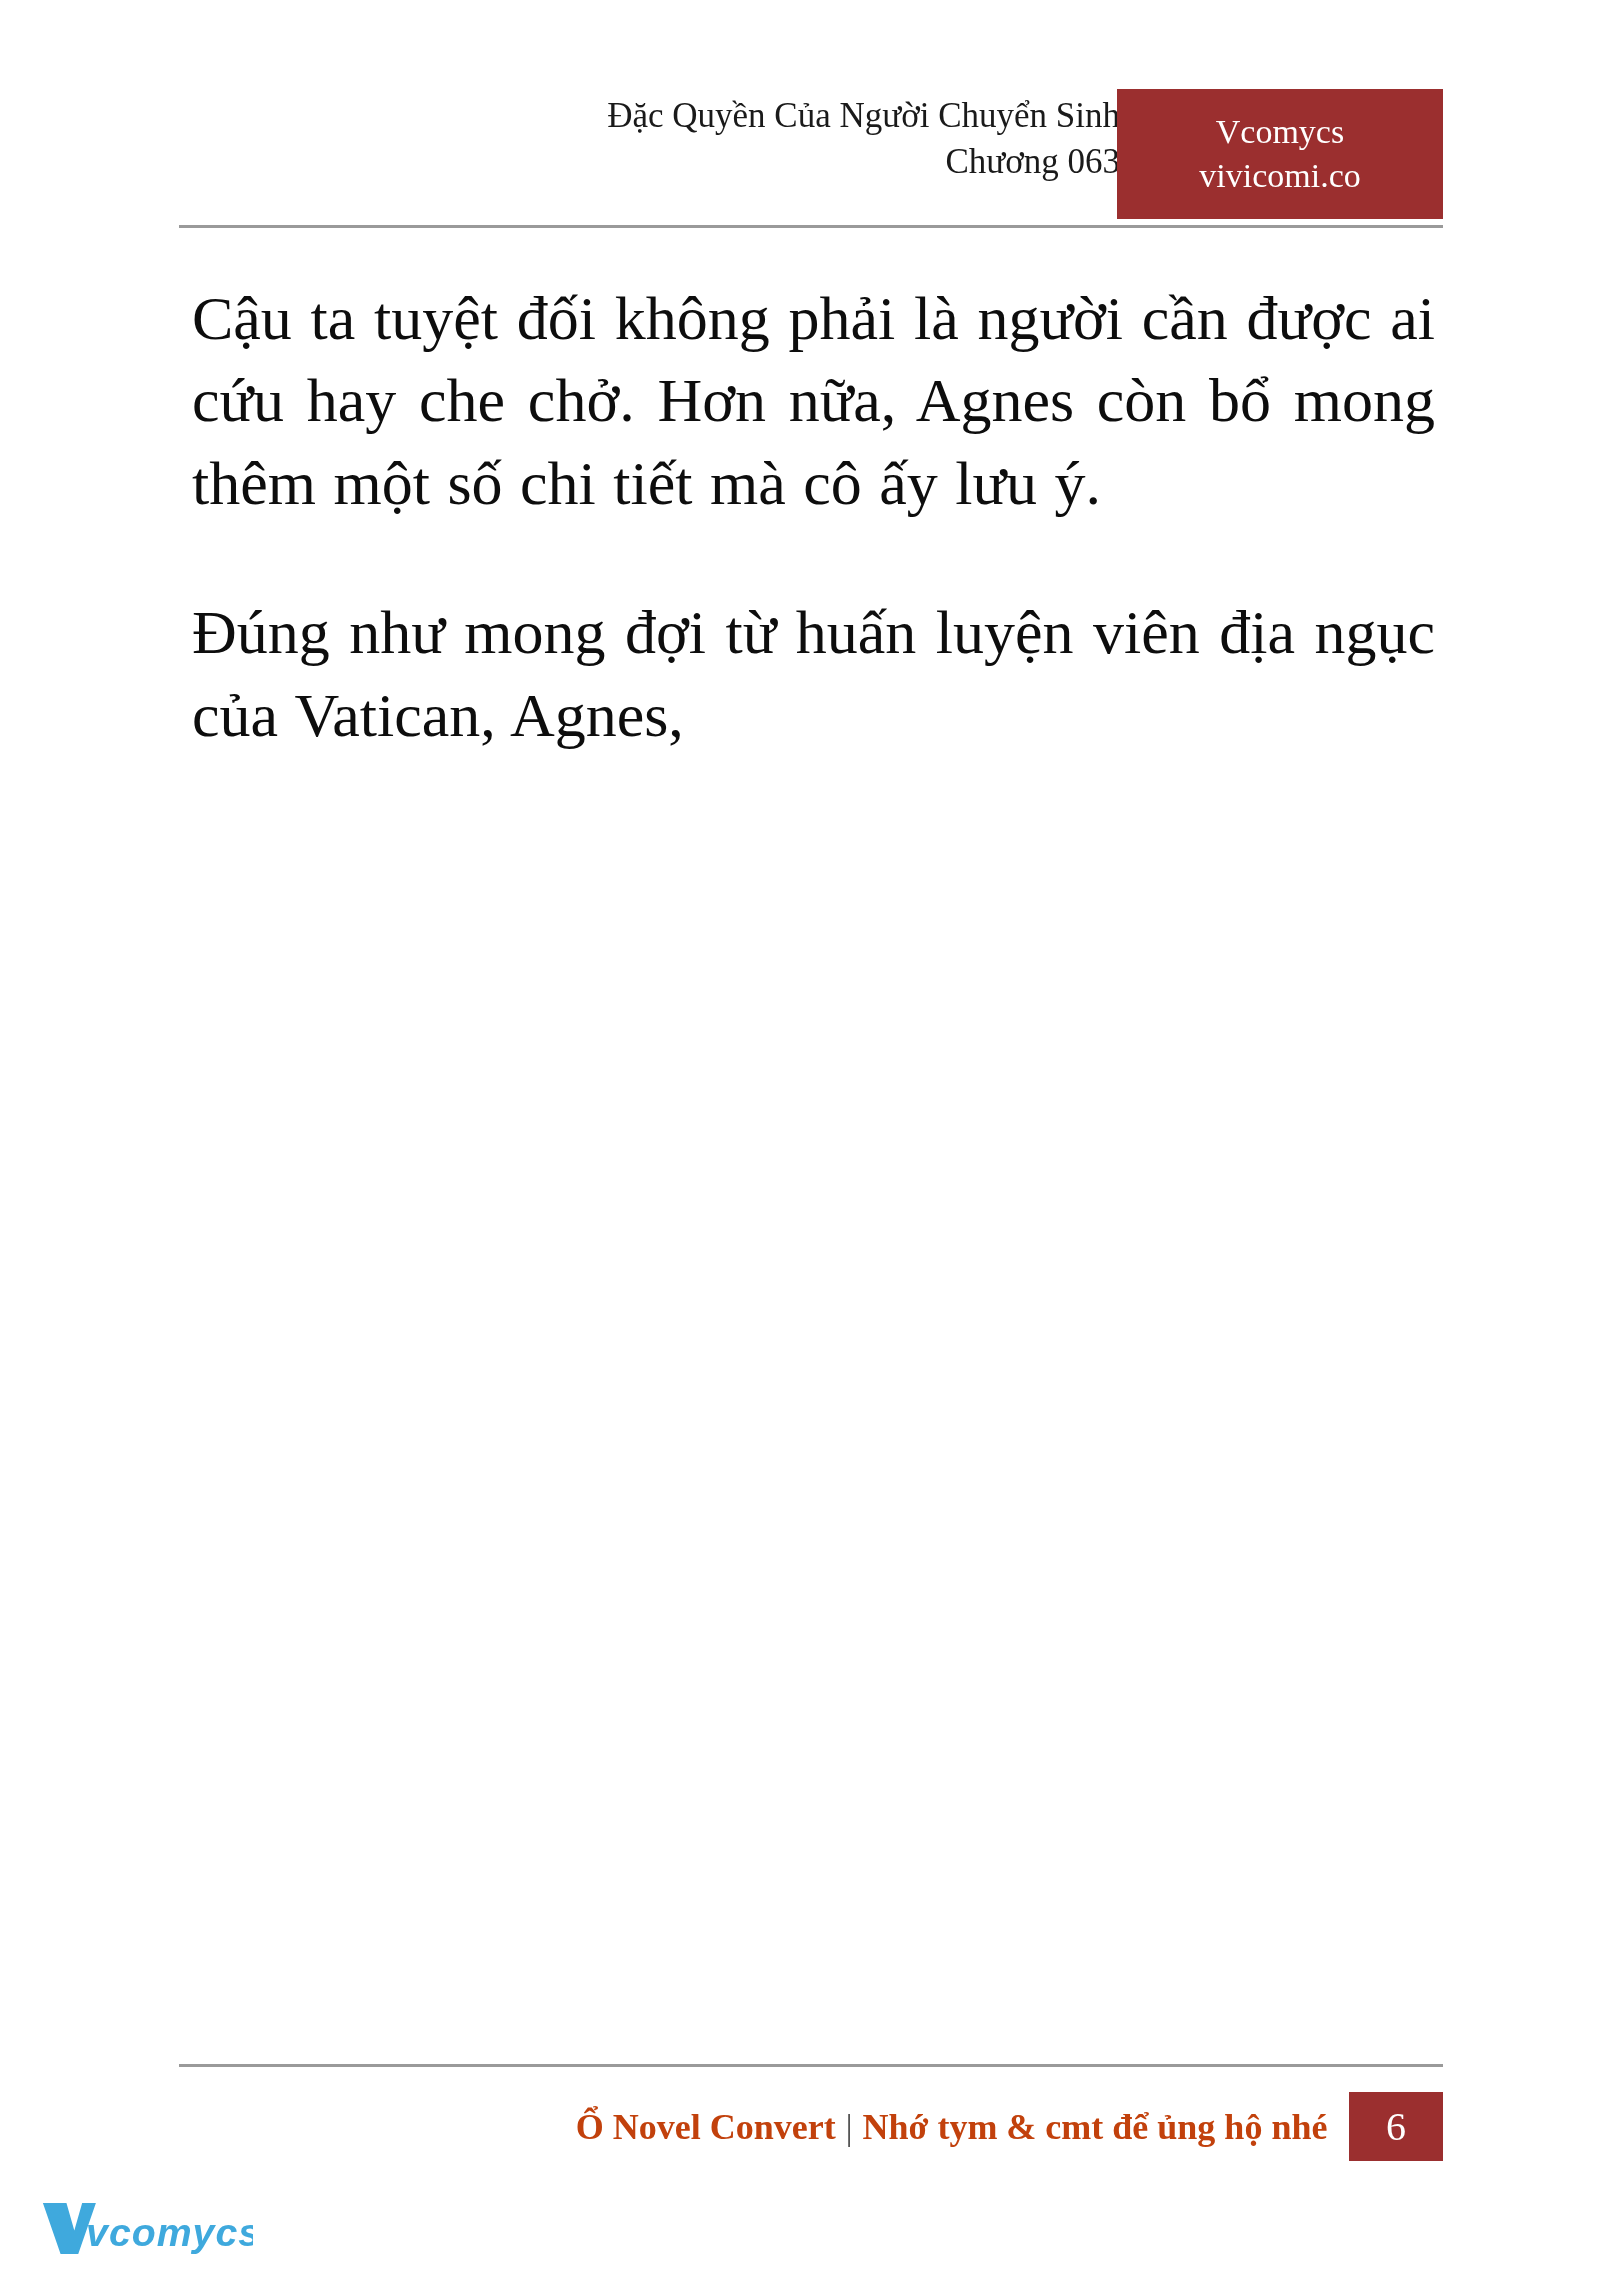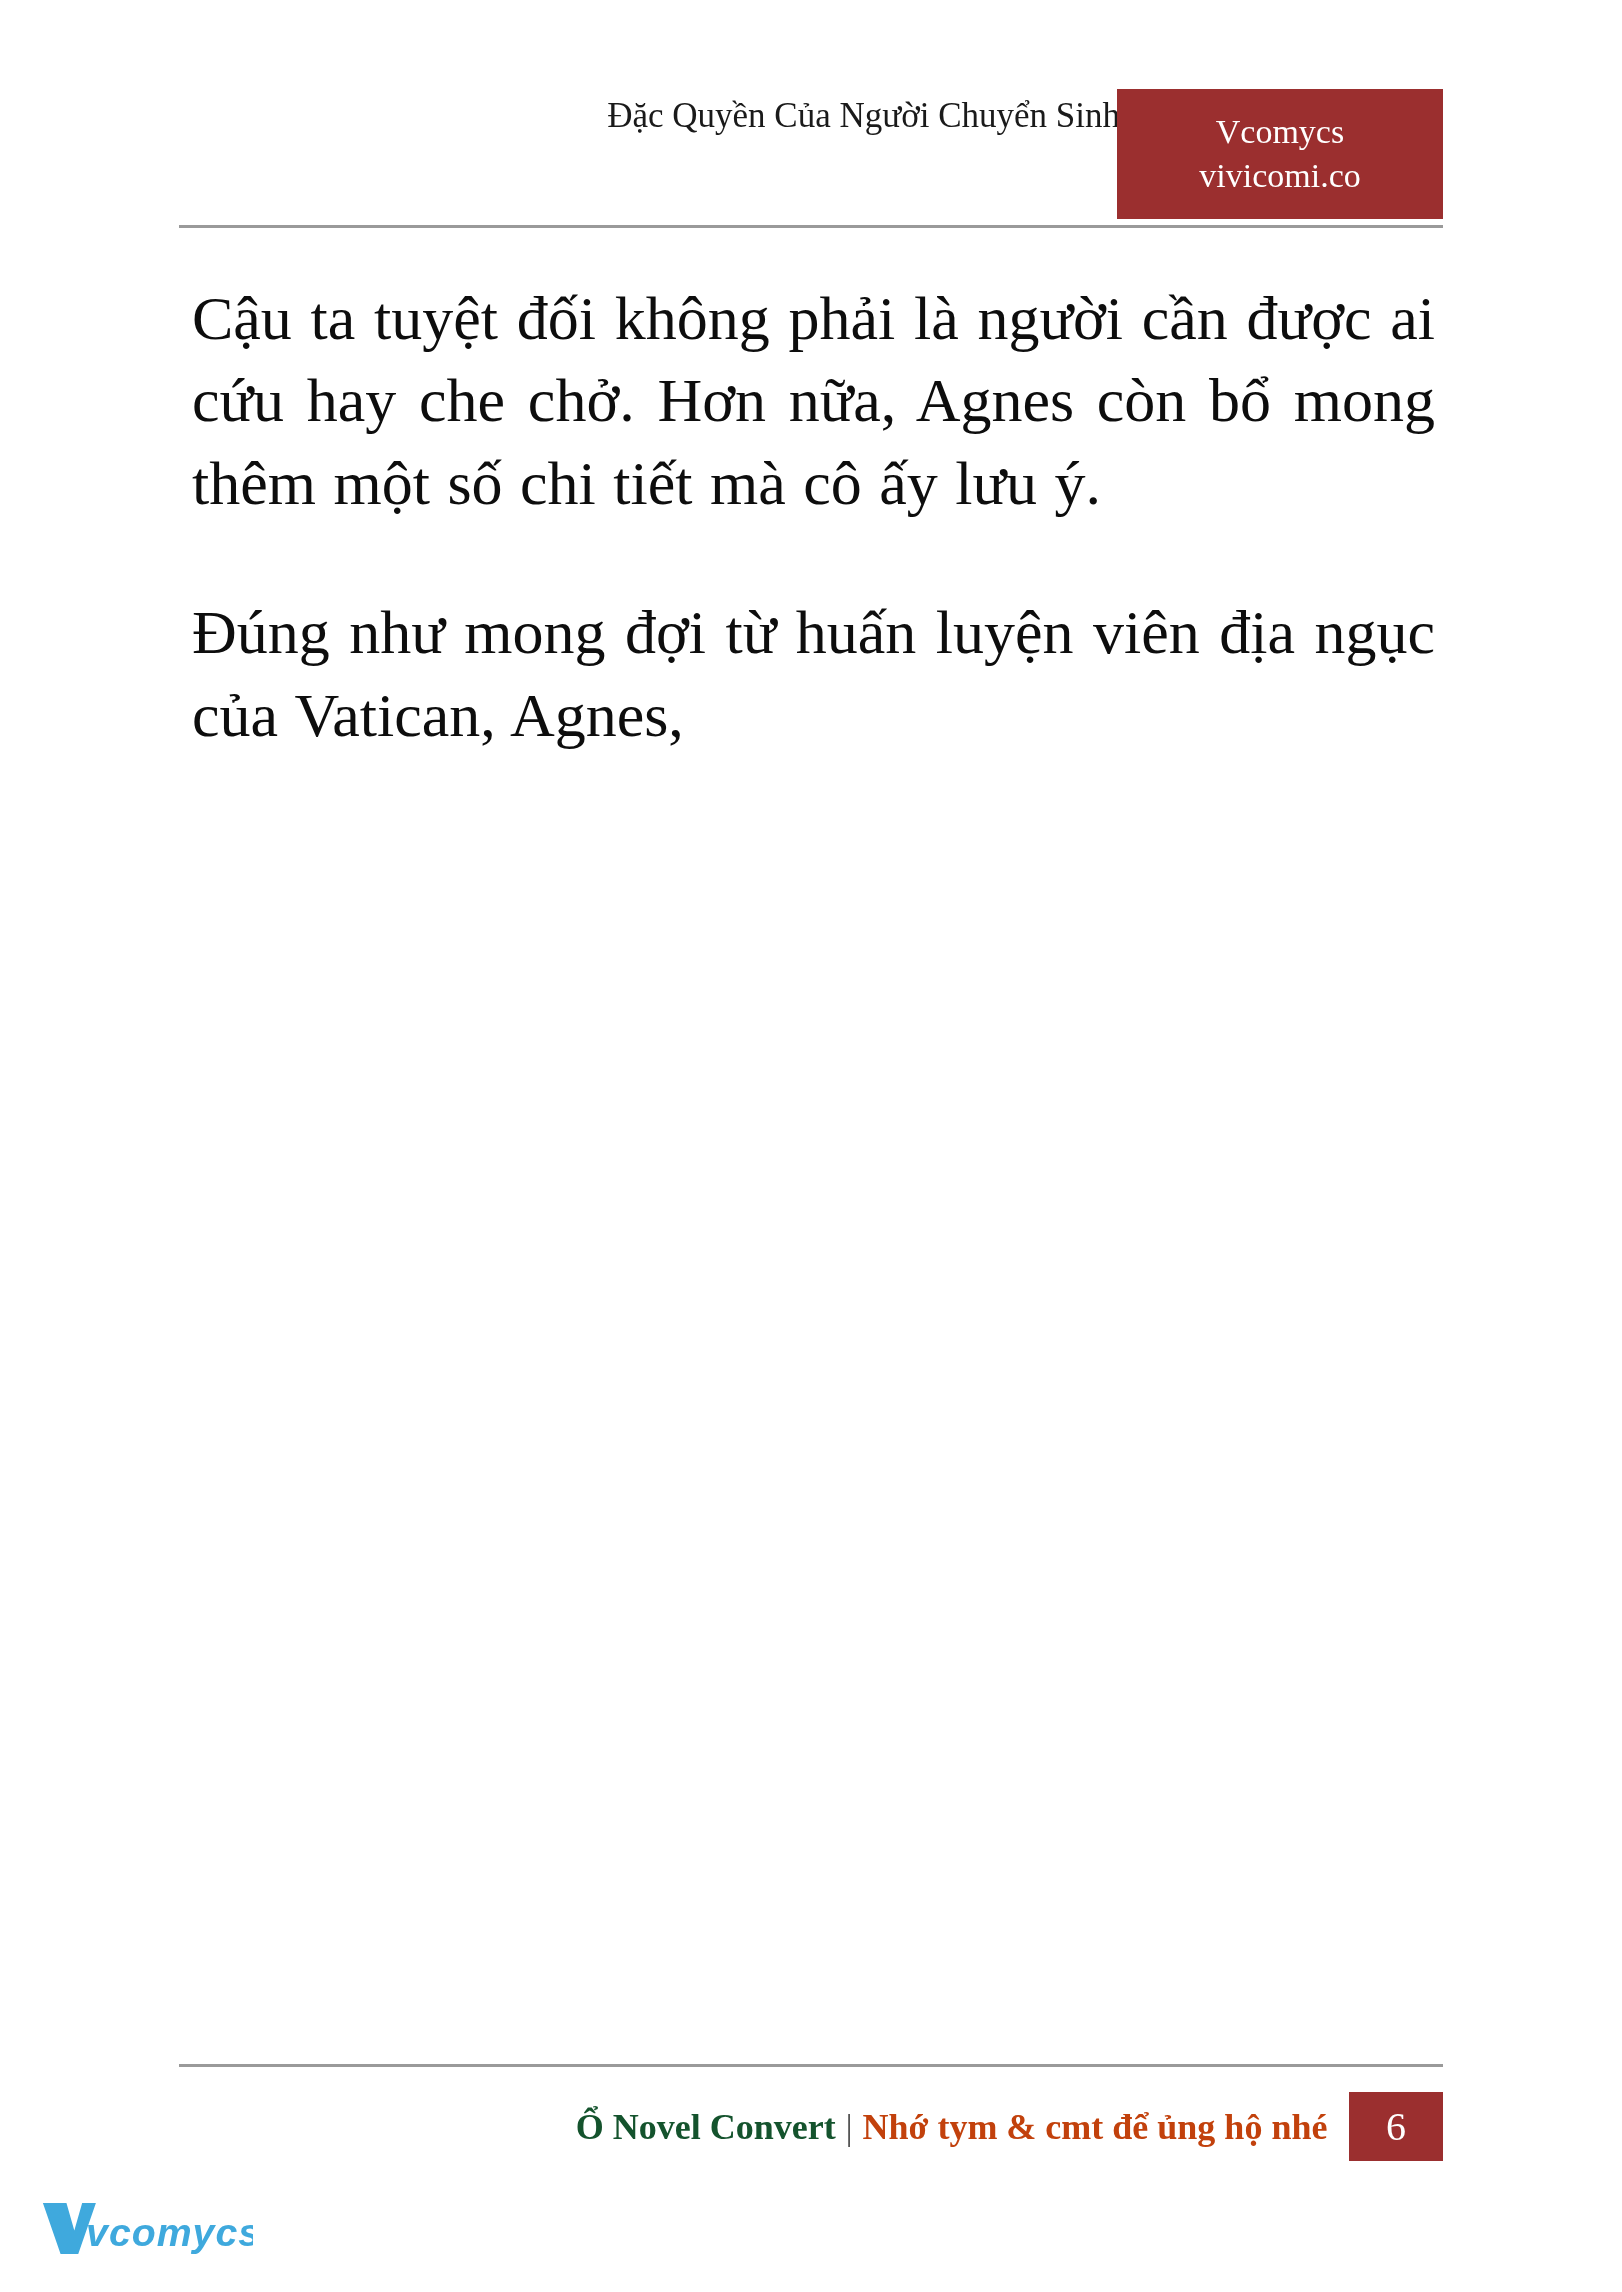--- a/index.html
+++ b/index.html
@@ -120,21 +120,21 @@
   .footer-text {
     display: flex;
     align-items: center;
     font-family: "Liberation Serif", serif;
     font-size: 36px;
     color: #1a1a1a;
     padding-right: 21.6px;
     white-space: nowrap;
   }
   .footer-text .novel {
-    color: #14532d;
+    color: #c2410c;
     font-weight: bold;
     padding-right: 9.8px;
   }
   .footer-text .sep {
     color: #555555;
     padding-right: 9.8px;
   }
   .footer-text .note { color: #c2410c; font-weight: bold; }
   .page-number {
     width: 94px;
@@ -166,20 +166,21 @@
   }
 </style>
 </head>
 <body>
 
 <div class="page">
 
   <div class="header">
     <div class="header-titles">
       <div class="header-title-line1">Đặc Quyền Của Người Chuyển Sinh</div>
+      <div class="header-title-line2">Chương 063</div>
     </div>
     <div class="header-badge">
       <div class="brand">Vcomycs</div>
       <div class="site">vivicomi.co</div>
     </div>
   </div>
   <div class="header-rule"></div>
 
   <div class="content">
     <p class="para">Cậu ta tuyệt đối không phải là người cần được ai cứu hay che chở. Hơn nữa, Agnes còn bổ mong thêm một số chi tiết mà cô ấy lưu ý.</p>

